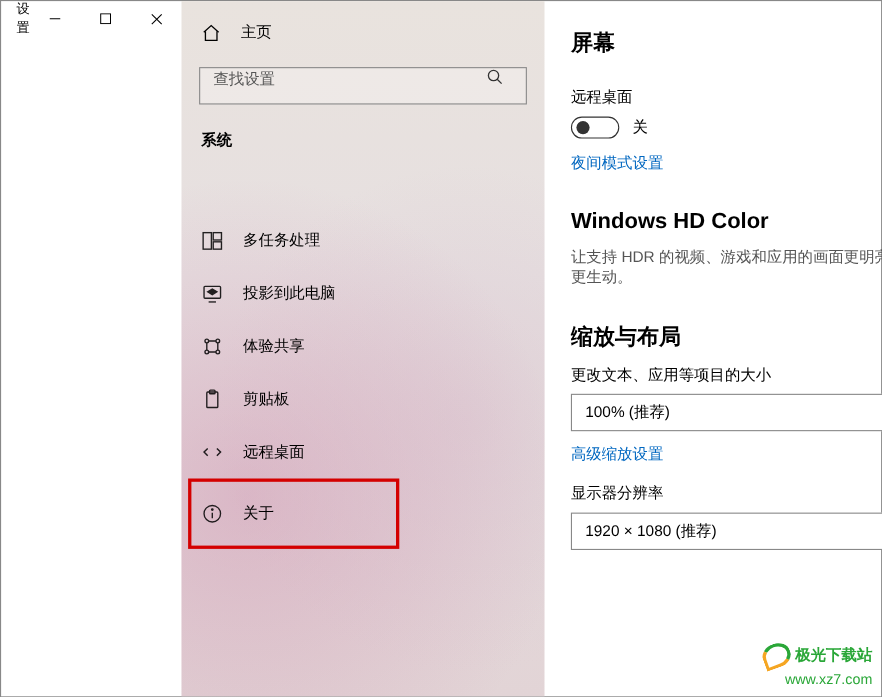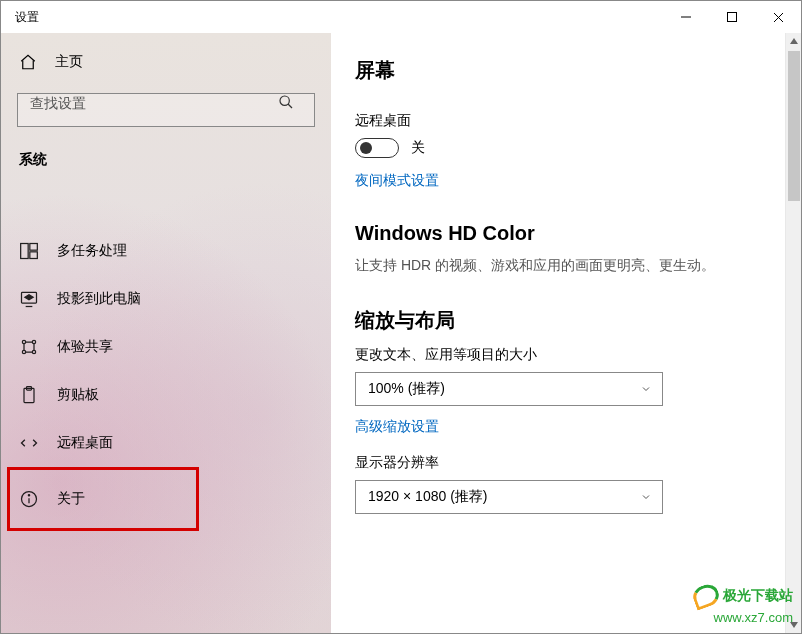--- a/index.html
+++ b/index.html
@@ -10,21 +10,21 @@
     font-size: 14px;
     color: #000;
     overflow: hidden;
     background: #fff;
   }
   .window {
     width: 802px; height: 634px;
     border: 1px solid #888;
     position: relative;
     display: flex;
-    flex-direction: column;
+    flex-direction: row;
     background: #fff;
   }
   
   .titlebar {
     height: 32px;
     display: flex;
     align-items: center;
     justify-content: space-between;
     background: transparent;
     position: relative;

